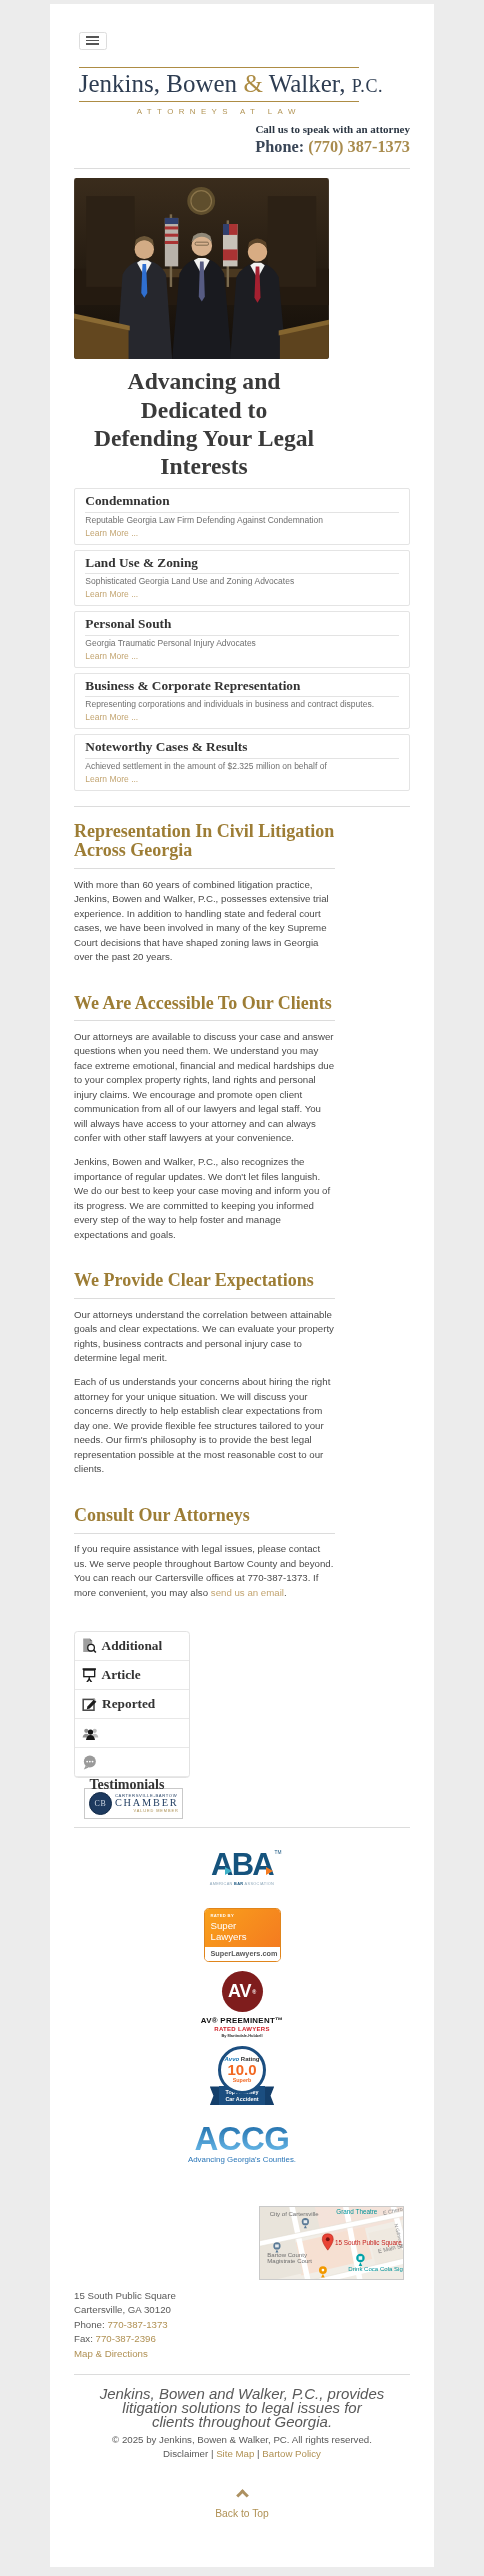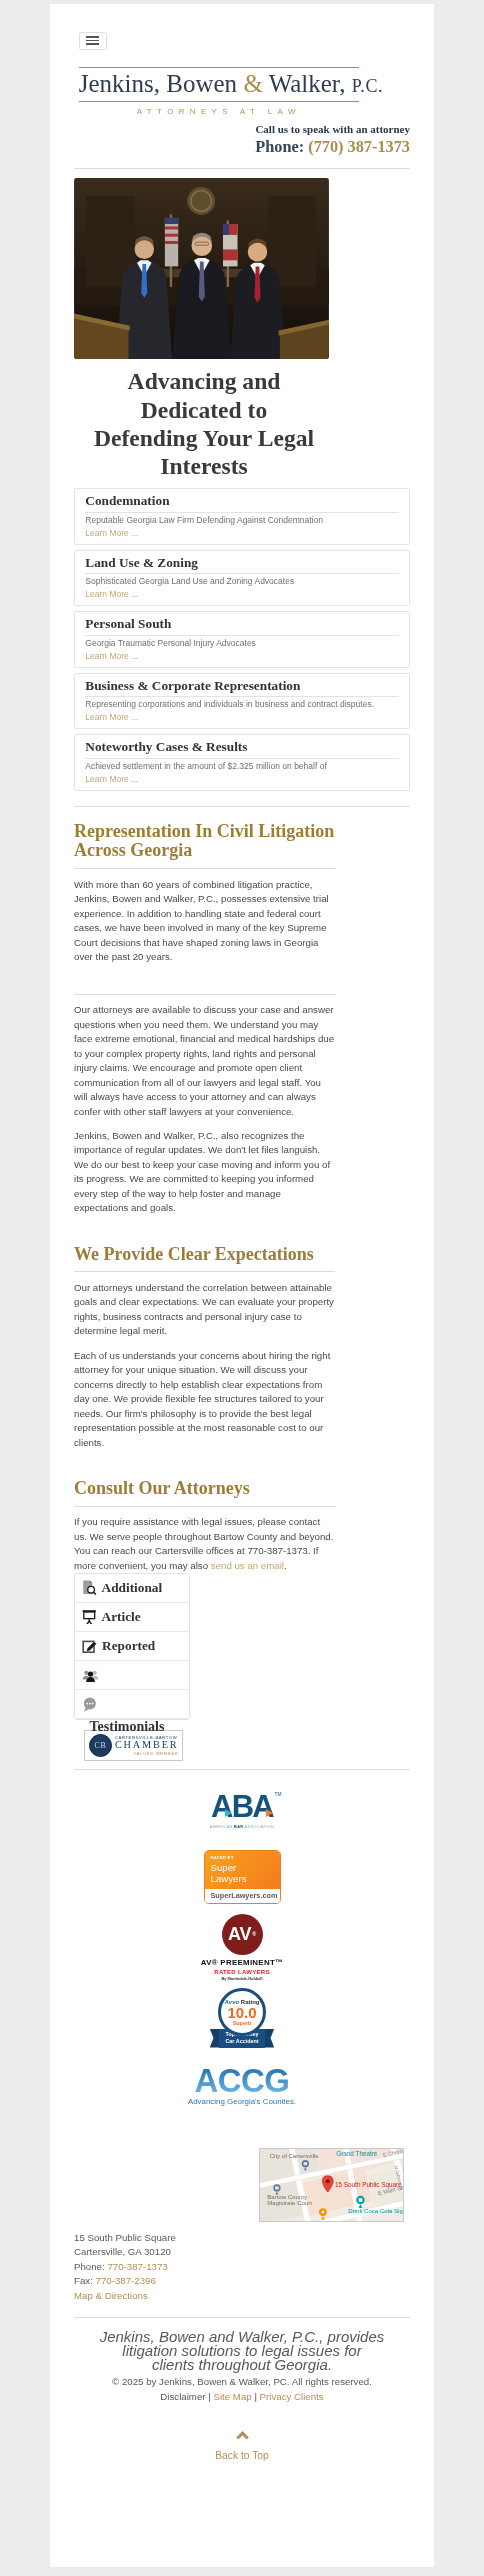--- a/index.html
+++ b/index.html
@@ -55,21 +55,21 @@
   .section { margin-top:29px; width:261px; }
   .section.first { margin-top:14.5px; }
   .section h2 { font-family:"Liberation Serif", serif; font-weight:bold; font-size:18px;
                 line-height:19.4px; color:#9d7d35; }
   .section .rule { border-top:0.6px solid #dcdcdc; margin:7.3px 0 8.5px; }
   .section p { font-size:9.7px; line-height:14.5px; color:#4a4a4a; margin-bottom:9.7px; }
   .section p:last-child { margin-bottom:0; }
   .section a.inline { color:#c3a571; text-decoration:none; }
 
   
-  .resource-box { width:116px; border:0.6px solid #e2e2e2; border-radius:3.6px;
+  .resource-box { margin-top:31px; width:116px; border:0.6px solid #e2e2e2; border-radius:3.6px;
                   background:#fff; position:relative; }
   .r-row { height:29px; display:flex; align-items:center; padding-left:7.3px; gap:4.8px;
            border-bottom:0.6px solid #e8e8e8; cursor:pointer; }
   .r-row:last-child { border-bottom:none; }
   .r-label { font-family:"Liberation Serif", serif; font-weight:bold; font-size:13.3px;
              color:#333; }
   .testimonials-label { position:absolute; left:14.5px; bottom:-15.7px;
              font-family:"Liberation Serif", serif; font-weight:bold; font-size:14px;
              color:#333; z-index:2; }
 
@@ -289,20 +289,21 @@
 
   <div class="big-divider"></div>
 
   <div class="section first">
     <h2>Representation In Civil Litigation Across Georgia</h2>
     <div class="rule"></div>
     <p>With more than 60 years of combined litigation practice, Jenkins, Bowen and Walker, P.C., possesses extensive trial experience. In addition to handling state and federal court cases, we have been involved in many of the key Supreme Court decisions that have shaped zoning laws in Georgia over the past 20 years.</p>
   </div>
 
   <div class="section">
+    <h2>We Are Accessible To Our Clients</h2>
     <div class="rule"></div>
     <p>Our attorneys are available to discuss your case and answer questions when you need them. We understand you may face extreme emotional, financial and medical hardships due to your complex property rights, land rights and personal injury claims. We encourage and promote open client communication from all of our lawyers and legal staff. You will always have access to your attorney and can always confer with other staff lawyers at your convenience.</p>
     <p>Jenkins, Bowen and Walker, P.C., also recognizes the importance of regular updates. We don't let files languish. We do our best to keep your case moving and inform you of its progress. We are committed to keeping you informed every step of the way to help foster and manage expectations and goals.</p>
   </div>
 
   <div class="section">
     <h2>We Provide Clear Expectations</h2>
     <div class="rule"></div>
     <p>Our attorneys understand the correlation between attainable goals and clear expectations. We can evaluate your property rights, business contracts and personal injury case to determine legal merit.</p>
     <p>Each of us understands your concerns about hiring the right attorney for your unique situation. We will discuss your concerns directly to help establish clear expectations from day one. We provide flexible fee structures tailored to your needs. Our firm's philosophy is to provide the best legal representation possible at the most reasonable cost to our clients.</p>
@@ -492,21 +493,21 @@
     <div><a href="#">Map &amp; Directions</a></div>
   </div>
 
   <div class="foot-rule"></div>
 
   <div class="tagline">
     <span>Jenkins, Bowen and Walker, P.C., provides litigation solutions to legal issues for</span><br>
     <span>clients throughout Georgia.</span>
   </div>
 
-  <div class="copyright"><span>© 2025 by Jenkins, Bowen &amp; Walker, PC. All rights reserved. Disclaimer | </span><a href="#">Site Map</a><span> | </span><a href="#">Privacy Clients</a></div>
+  <div class="copyright"><span>© 2025 by Jenkins, Bowen &amp; Walker, PC. All rights reserved. Disclaimer | </span><a href="#">Site Map</a><span> | </span><a href="#">Bartow Policy</a></div>
 
   <div class="backtop">
     <span class="chev"></span>
     <a class="backtop-label" href="#">Back to Top</a>
   </div>
 
 </div>
 
 
 </body></html>

